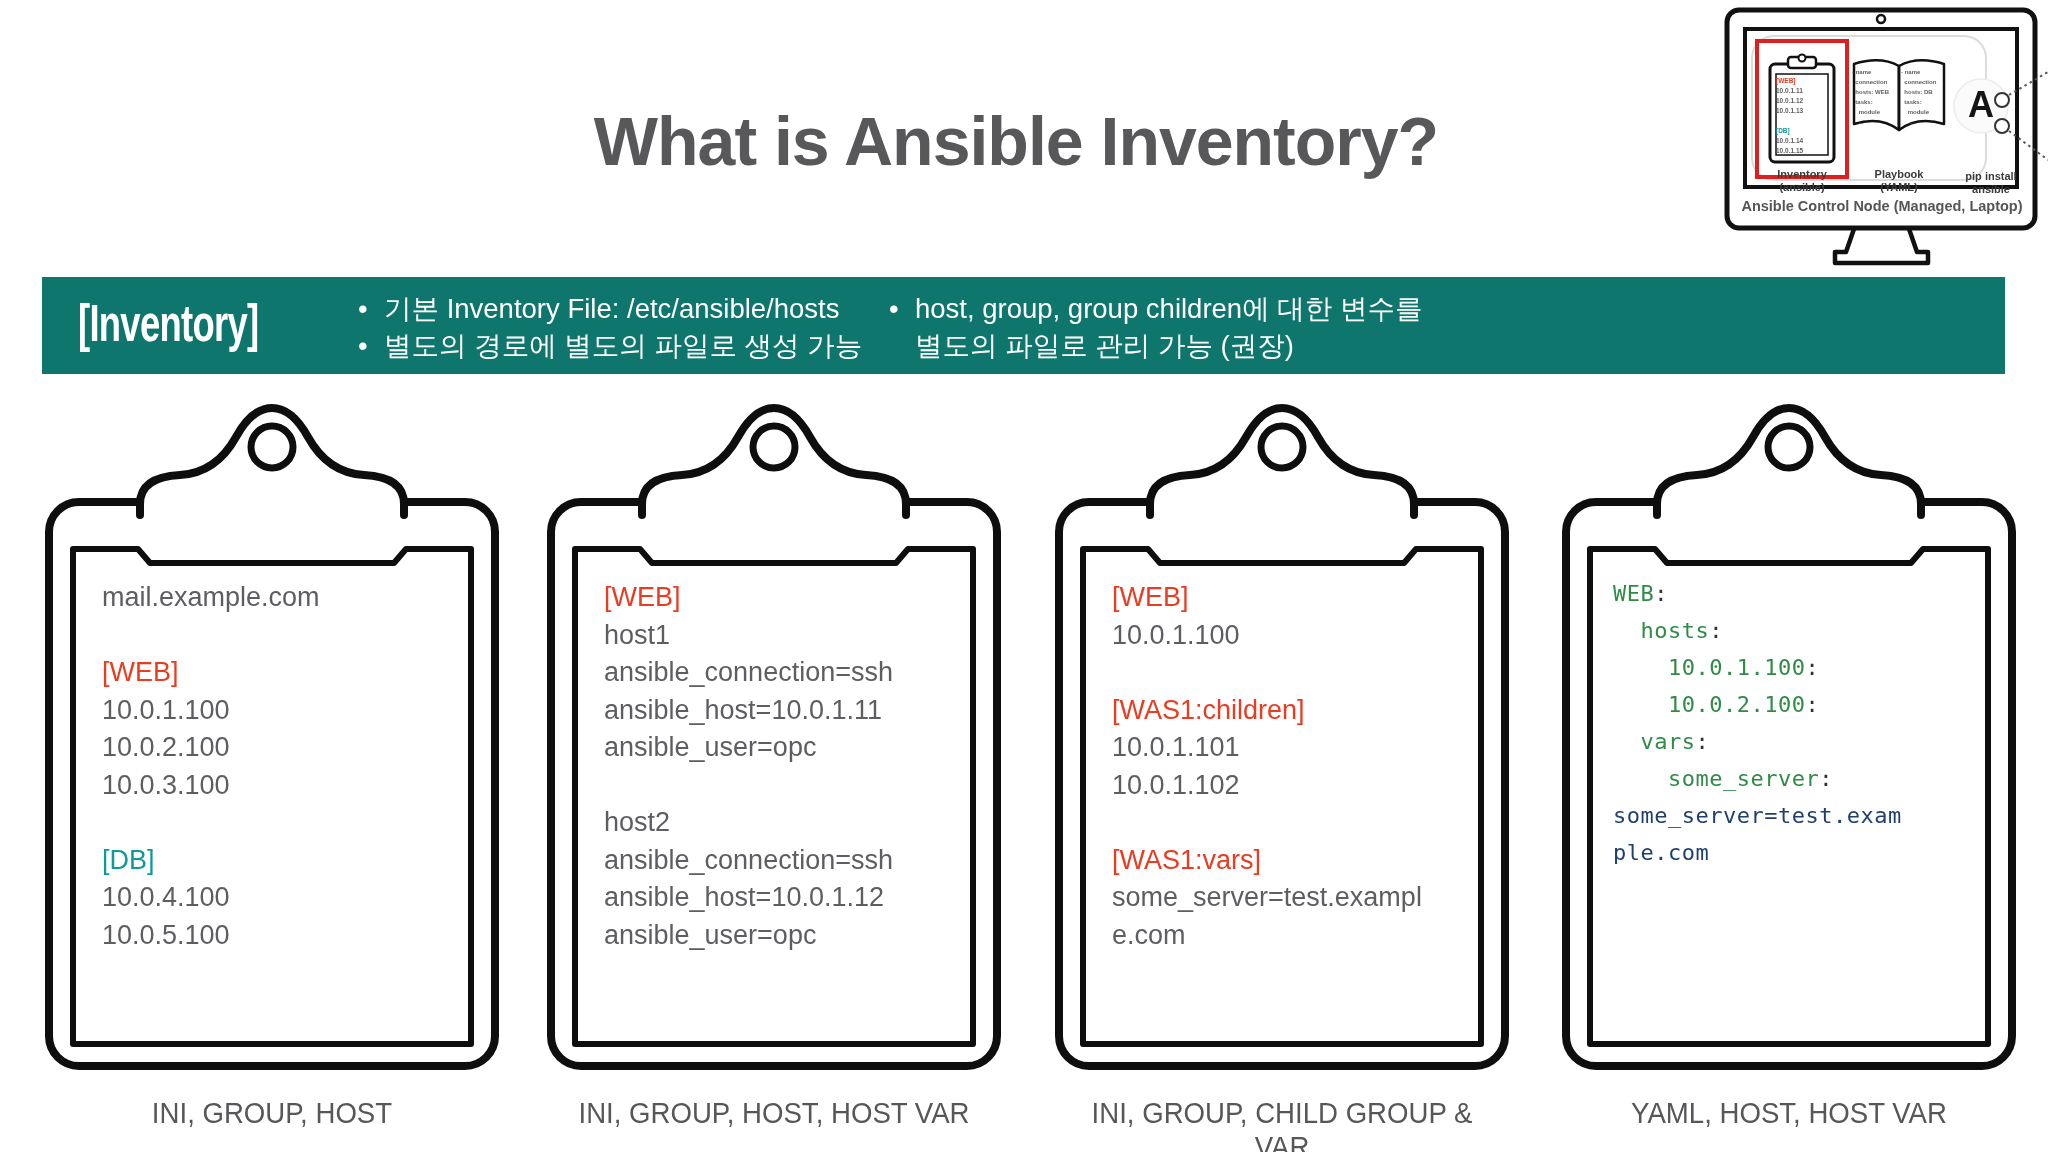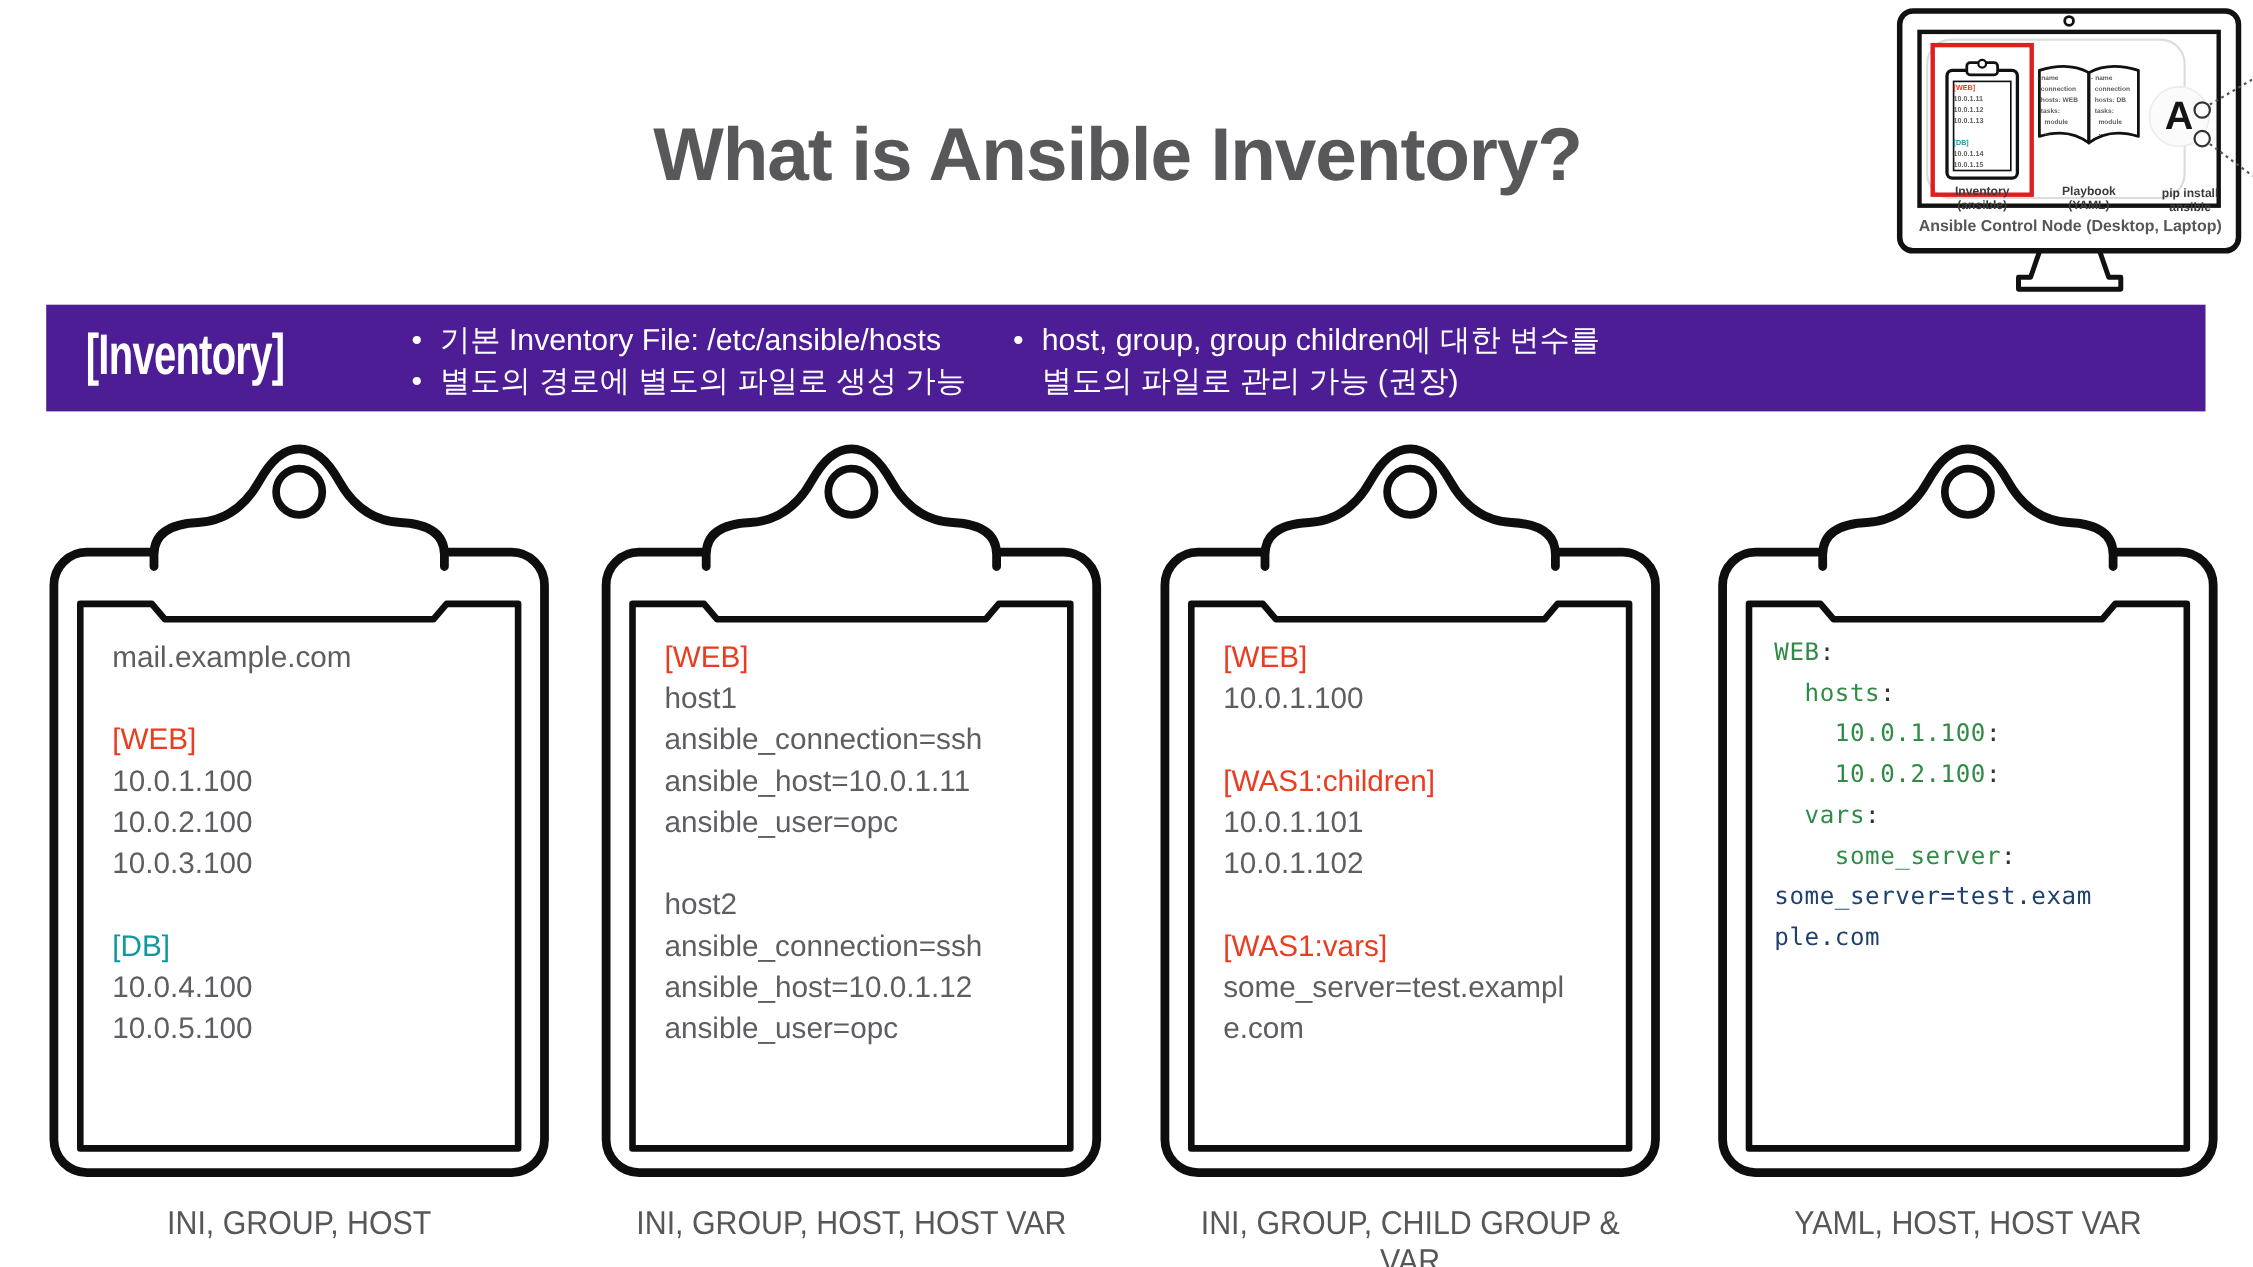--- a/index.html
+++ b/index.html
@@ -11,22 +11,22 @@
 
   
   #title{
     position:absolute;left:11px;top:102px;width:2010px;text-align:center;
     font-size:68px;font-weight:700;color:#58585a;letter-spacing:-1px;
   }
 
   
   #banner{
     position:absolute;left:42px;top:277px;width:1963px;height:97px;
-    background:#4c1d95;color:#ffffff;display:flex;align-items:flex-start;
-    padding:0;box-sizing:border-box;gap:16px;
+    background:#0f766e;color:#ffffff;display:flex;align-items:flex-start;
+    padding:0;box-sizing:border-box;
   }
   .inv-label-wrap{width:268px;margin-left:36px;padding-top:16px;flex:0 0 auto;}
   .inv-label{
     display:inline-block;font-size:52px;font-weight:800;letter-spacing:-1px;
     transform:scaleX(0.70);transform-origin:left center;white-space:nowrap;
   }
   .bcol{padding-top:13px;flex:0 0 auto;}
   .b-item{
     position:relative;padding-left:30px;font-size:27.5px;line-height:37px;color:#fff;
   }
@@ -139,21 +139,21 @@
   </div>
   <div class="node-label" id="pb-label">
     <div>Playbook</div>
     <div>(YAML)</div>
   </div>
   <div class="node-label" id="pip-label">
     <div>pip install</div>
     <div>ansible</div>
   </div>
   <div id="logo-a">A</div>
-  <div id="cn-caption">Ansible Control Node (Desktop, Laptop)</div>
+  <div id="cn-caption">Ansible Control Node (Managed, Laptop)</div>
 </div>
 
 <div id="banner">
   <div class="inv-label-wrap">
     <span class="inv-label">[Inventory]</span>
   </div>
   <div class="bcol" style="width:525px;margin-left:8px">
     <div class="b-item">기본 Inventory File: /etc/ansible/hosts</div>
     <div class="b-item">별도의 경로에 별도의 파일로 생성 가능</div>
   </div>

